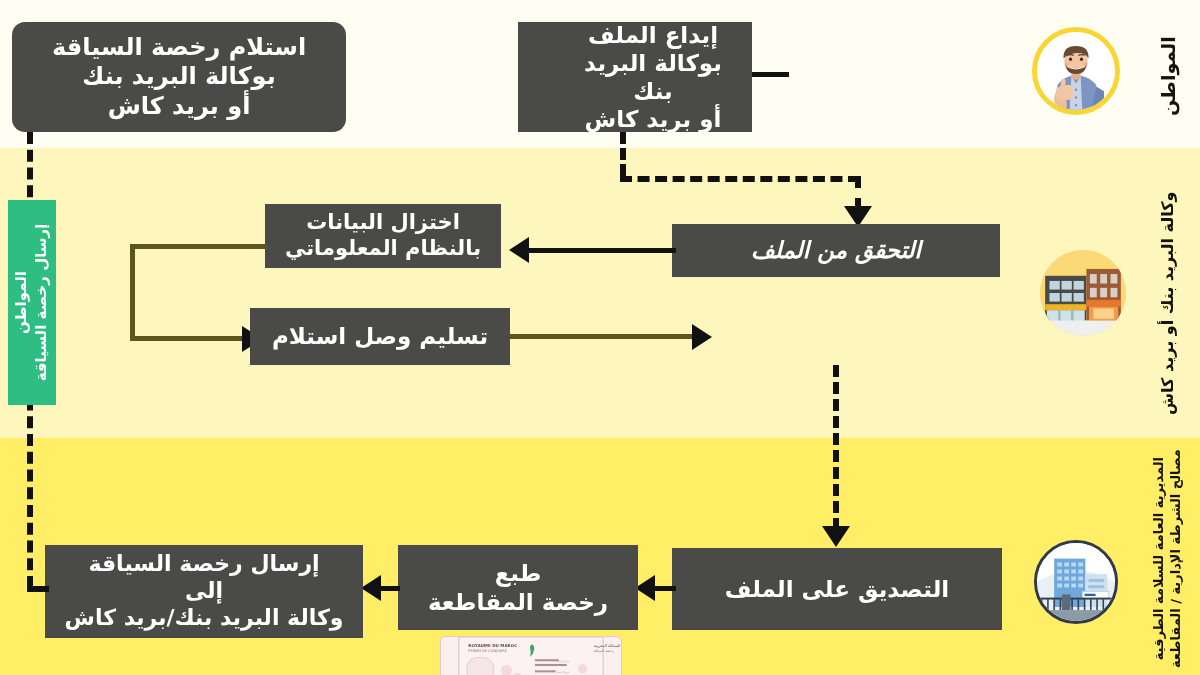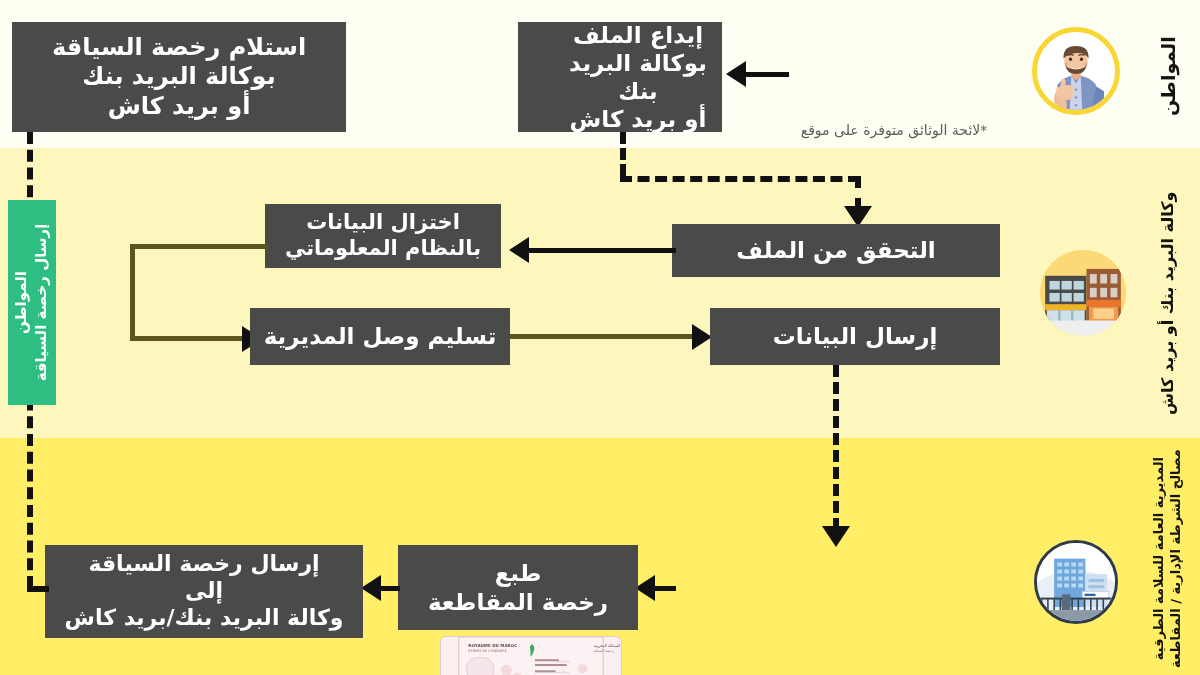--- a/index.html
+++ b/index.html
@@ -123,62 +123,61 @@
 <body>
 
 <div id="stage">
 
   <div class="band" id="band-citizen"></div>
   <div class="band" id="band-agency"></div>
   <div class="band" id="band-authority"></div>
 
 
   <div class="footnote" style="left:770px; top:122px; width:248px;">
-    <div class="fn-line1">*لائحة الوثائق متوفرة على موقع</div>
   </div>
 
   <div class="line hline" style="left:745px; top:72px; width:44px;"></div>
   <div class="arrow arrow-left" style="left:726px; top:61px;"></div>
 
-  <div class="pbox" style="left:518px; top:22px; width:204px; height:110px; font-size:23px;padding-left:44px;">إيداع الملف
+  <div class="pbox" style="left:518px; top:22px; width:234px; height:110px; font-size:23px;padding-left:44px;">إيداع الملف
 بوكالة البريد بنك
 أو بريد كاش</div>
 
-  <div class="pbox" style="left:12px; top:22px; width:334px; height:110px; font-size:24px;">استلام رخصة السياقة
+  <div class="pbox" style="left:12px; top:22px; width:334px; height:110px; font-size:24px;border-radius:13px;">استلام رخصة السياقة
 بوكالة البريد بنك
 أو بريد كاش</div>
 
   <div class="dash-v" style="left:620px; top:132px; height:44px;"></div>
   <div class="dash-h" style="left:620px; top:176px; width:240px;"></div>
   <div class="dash-v" style="left:855px; top:176px; height:34px;"></div>
   <div class="arrow arrow-down" style="left:844px; top:206px;"></div>
 
-  <div class="pbox" style="left:672px; top:224px; width:328px; height:53px; font-size:23px;">التحقق من الملف</div>
+  <div class="pbox" style="left:672px; top:224px; width:328px; height:53px; font-size:23px;font-style:italic;">التحقق من الملف</div>
 
   <div class="line hline" style="left:528px; top:248px; width:148px;"></div>
   <div class="arrow arrow-left" style="left:509px; top:237px;"></div>
 
   <div class="pbox" style="left:265px; top:204px; width:236px; height:64px; font-size:21px;">اختزال البيانات
 بالنظام المعلوماتي</div>
 
   <div class="line hline olive" style="left:130px; top:244px; width:138px;"></div>
   <div class="line vline olive" style="left:130px; top:244px; height:96px;"></div>
   <div class="line hline olive" style="left:130px; top:336px; width:120px;"></div>
   <div class="arrow arrow-right" style="left:242px; top:326px;"></div>
 
-  <div class="pbox" style="left:250px; top:308px; width:260px; height:57px; font-size:23px;">تسليم وصل المديرية</div>
+  <div class="pbox" style="left:250px; top:308px; width:260px; height:57px; font-size:23px;">تسليم وصل استلام</div>
 
   <div class="line hline olive" style="left:510px; top:334px; width:186px;"></div>
   <div class="arrow arrow-right" style="left:692px; top:324px;"></div>
 
-  <div class="pbox" style="left:710px; top:308px; width:290px; height:57px; font-size:23px;">إرسال البيانات</div>
 
   <div class="dash-v" style="left:833px; top:365px; height:165px;"></div>
   <div class="arrow arrow-down" style="left:822px; top:526px;"></div>
 
+  <div class="pbox" style="left:672px; top:548px; width:330px; height:82px; font-size:23px;">التصديق على الملف</div>
 
   <div class="line hline" style="left:654px; top:586px; width:22px;"></div>
   <div class="arrow arrow-left" style="left:635px; top:575px;"></div>
 
   <div class="pbox" style="left:398px; top:545px; width:240px; height:85px; font-size:23px;">طبع
 رخصة المقاطعة</div>
 
   <div class="line hline" style="left:380px; top:586px; width:20px;"></div>
   <div class="arrow arrow-left" style="left:361px; top:575px;"></div>
 

